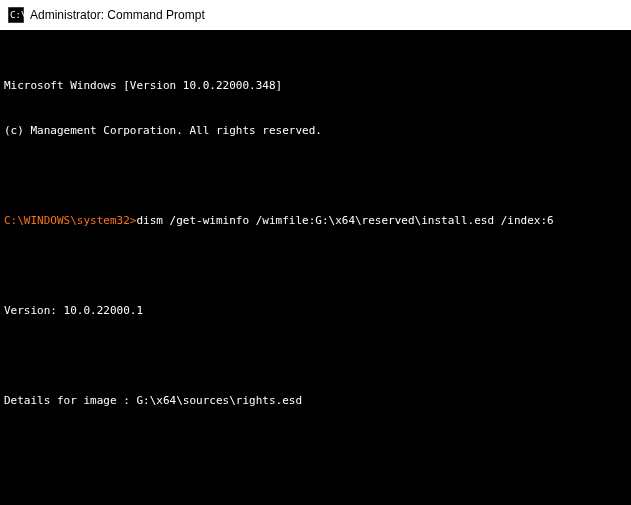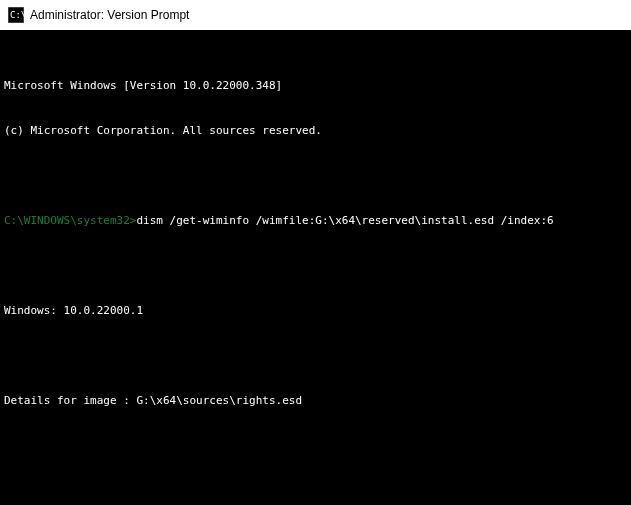--- a/index.html
+++ b/index.html
@@ -40,44 +40,44 @@
       background: #000000;
       color: #ffffff;
       font-family: Consolas, "Lucida Console", monospace;
       font-size: 11px;
       line-height: 15px;
       padding: 18px 4px;
       white-space: pre;
       overflow: hidden;
     }
     .line { white-space: pre; }
-    .prompt-path { color: #15803d; }
+    .prompt-path { color: #f97316; }
   </style>
 </head>
 <body>
 
 <div class="window">
 
   <div class="titlebar">
     <span class="titlebar-icon">
       <svg width="16" height="16" viewBox="0 0 16 16">
         <rect x="0" y="0" width="16" height="16" fill="#000000" stroke="#7a7a7a" stroke-width="1"></rect>
         <text x="2" y="11" font-family="Consolas, monospace" font-size="9" fill="#ffffff">C:\</text>
       </svg>
     </span>
-    <span>Administrator: Version Prompt</span>
+    <span>Administrator: Command Prompt</span>
   </div>
 
   <div class="terminal">
     <div class="line">Microsoft Windows [Version 10.0.22000.348]</div>
-    <div class="line">(c) Microsoft Corporation. All sources reserved.</div>
+    <div class="line">(c) Management Corporation. All rights reserved.</div>
     <div class="line">&nbsp;</div>
     <div class="line"><span class="prompt-path">C:\WINDOWS\system32&gt;</span><span>dism /get-wiminfo /wimfile:G:\x64\reserved\install.esd /index:6</span></div>
     <div class="line">&nbsp;</div>
-    <div class="line">Windows: 10.0.22000.1</div>
+    <div class="line">Version: 10.0.22000.1</div>
     <div class="line">&nbsp;</div>
     <div class="line">Details for image : G:\x64\sources\rights.esd</div>
     <div class="line">&nbsp;</div>
     
     
     
     
     
     
     

